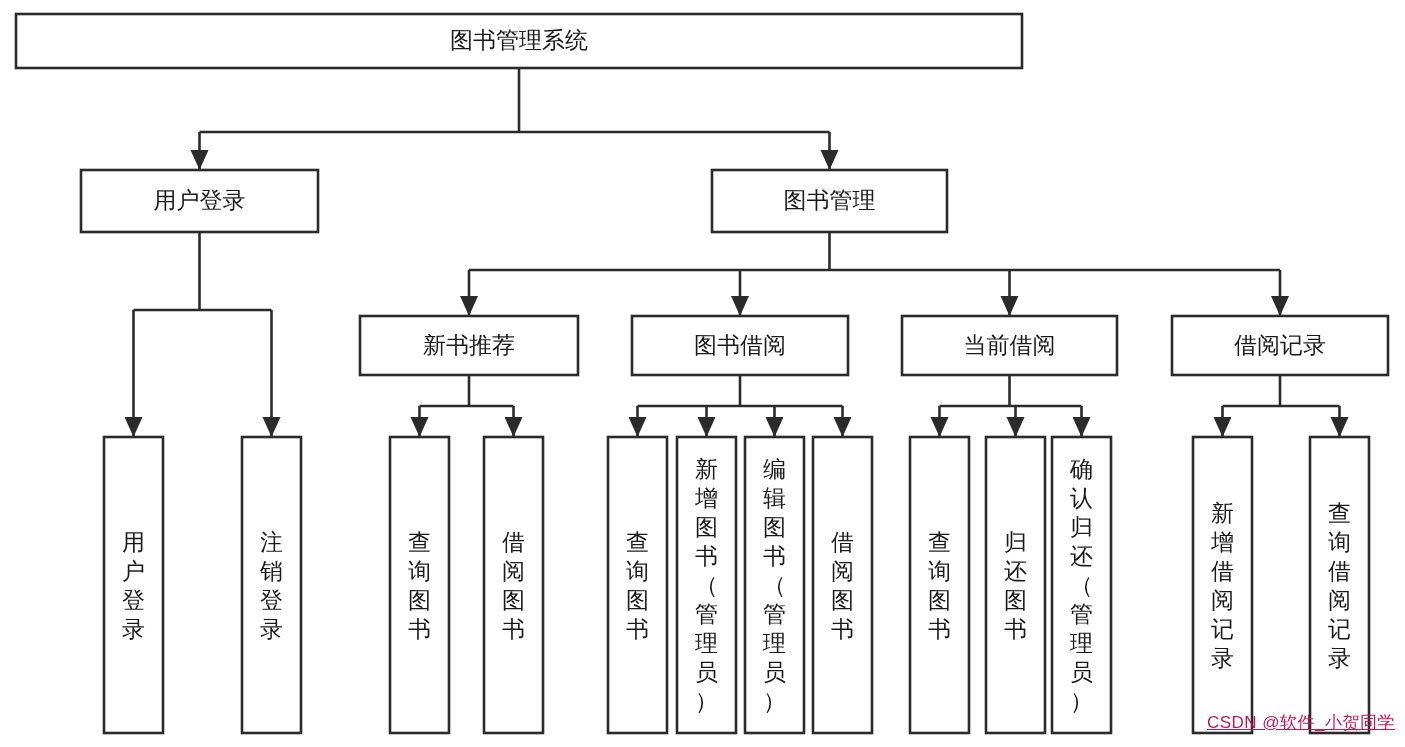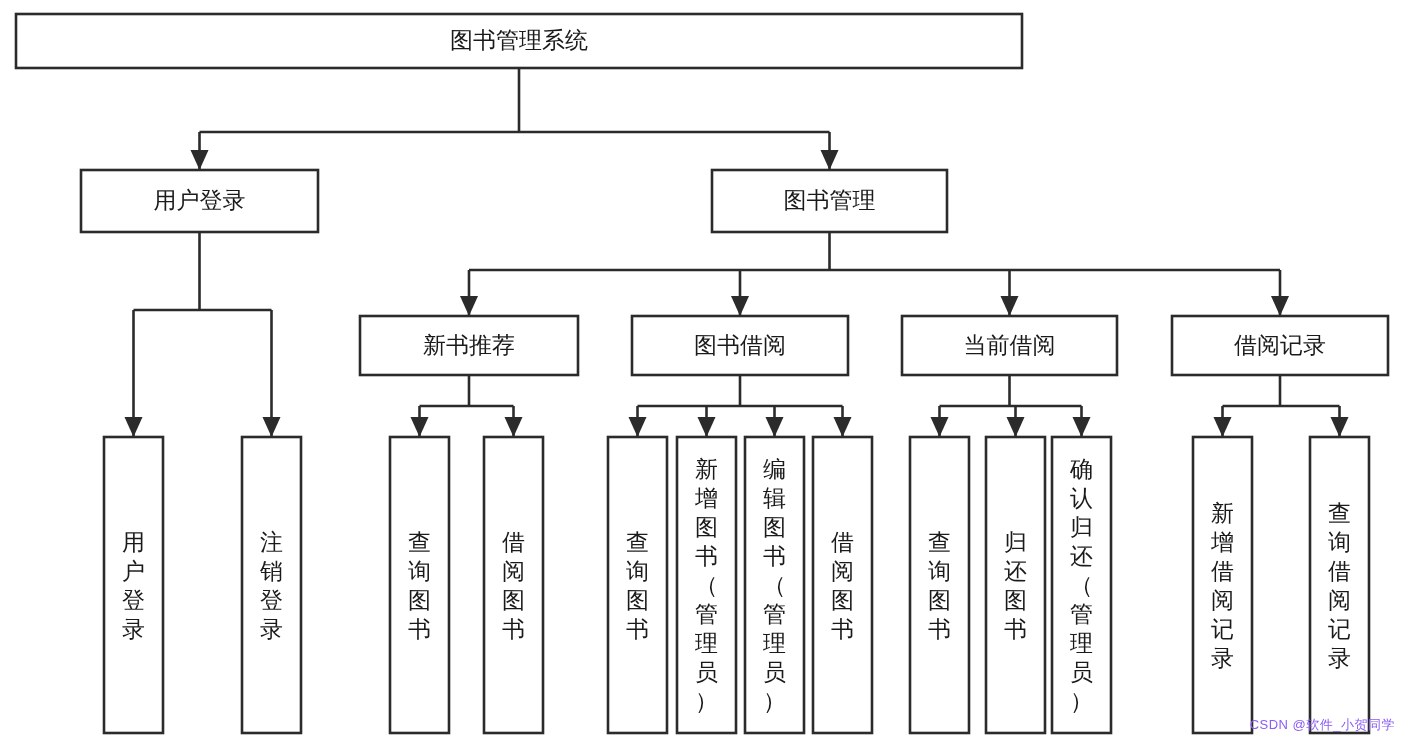--- a/index.html
+++ b/index.html
@@ -53,25 +53,26 @@
     font-family: "Liberation Sans", "DejaVu Sans", sans-serif;
     font-size: 23px;
     fill: #1a1a1a;
     text-anchor: middle;
   }
   .watermark {
     position: absolute;
     right: 10px;
     bottom: 6px;
     font-family: "Liberation Sans", "DejaVu Sans", sans-serif;
-    font-size: 13px;
-    color: #8b5cf6;
+    font-size: 17px;
+    color: #be185d;
     white-space: nowrap;
     letter-spacing: 0.5px;
     pointer-events: none;
+    text-decoration: underline;
   }
 </style>
 </head>
 <body>
 
 <div id="diagram-root">
   <svg class="flow" viewBox="0 0 1405 747" xmlns="http://www.w3.org/2000/svg">
     <g id="edges-layer">
         <line x1="519" y1="68" x2="519" y2="132" class="connector"></line>
         <line x1="199.5" y1="132" x2="829.5" y2="132" class="connector"></line>

